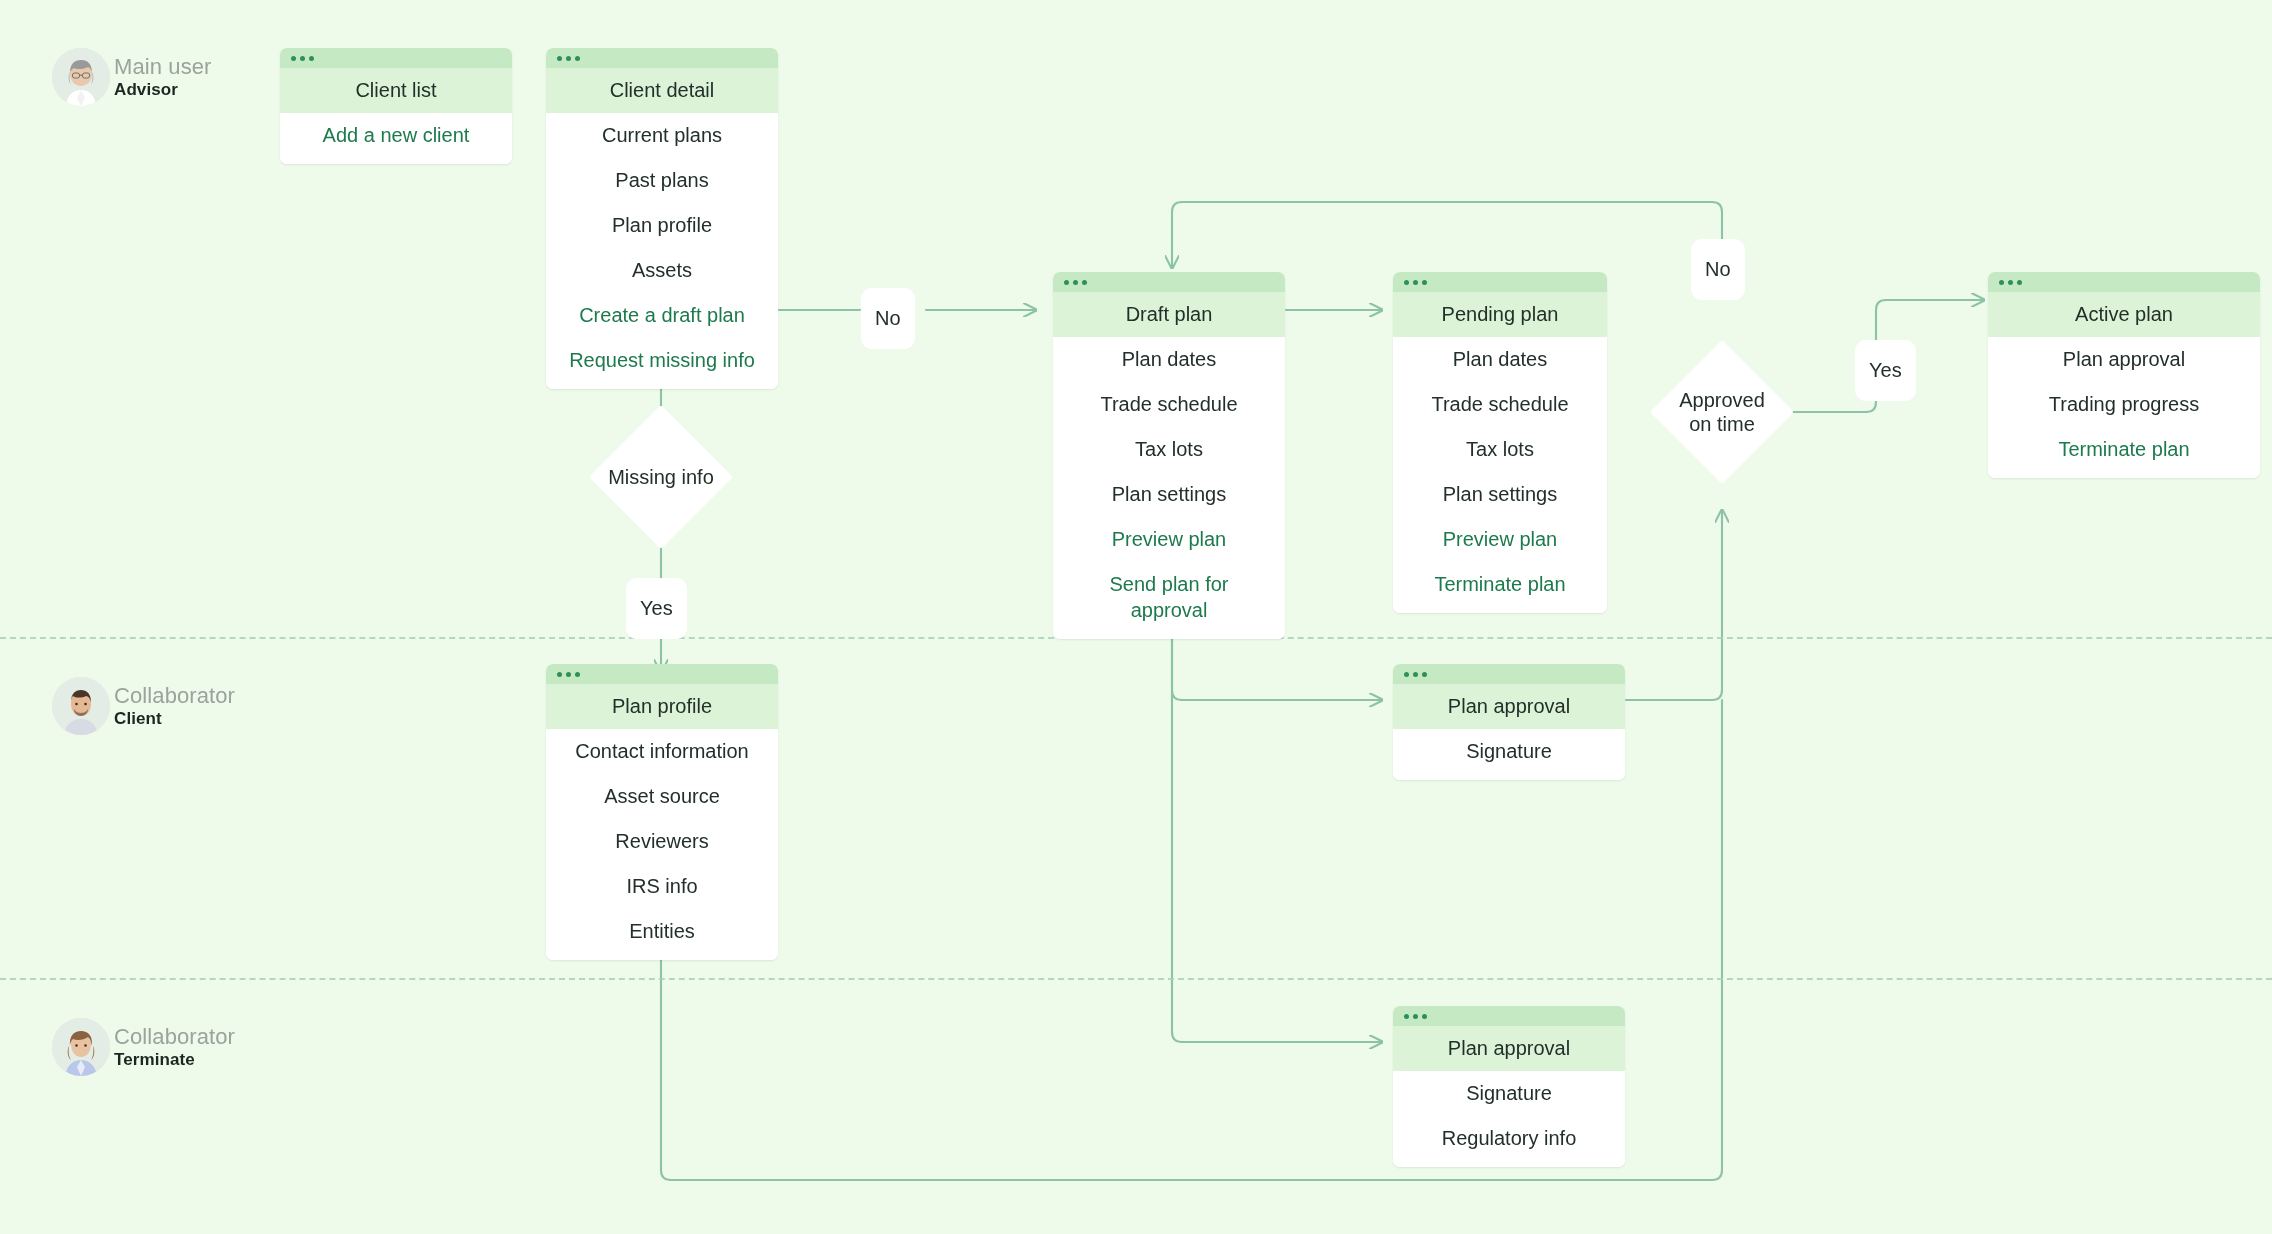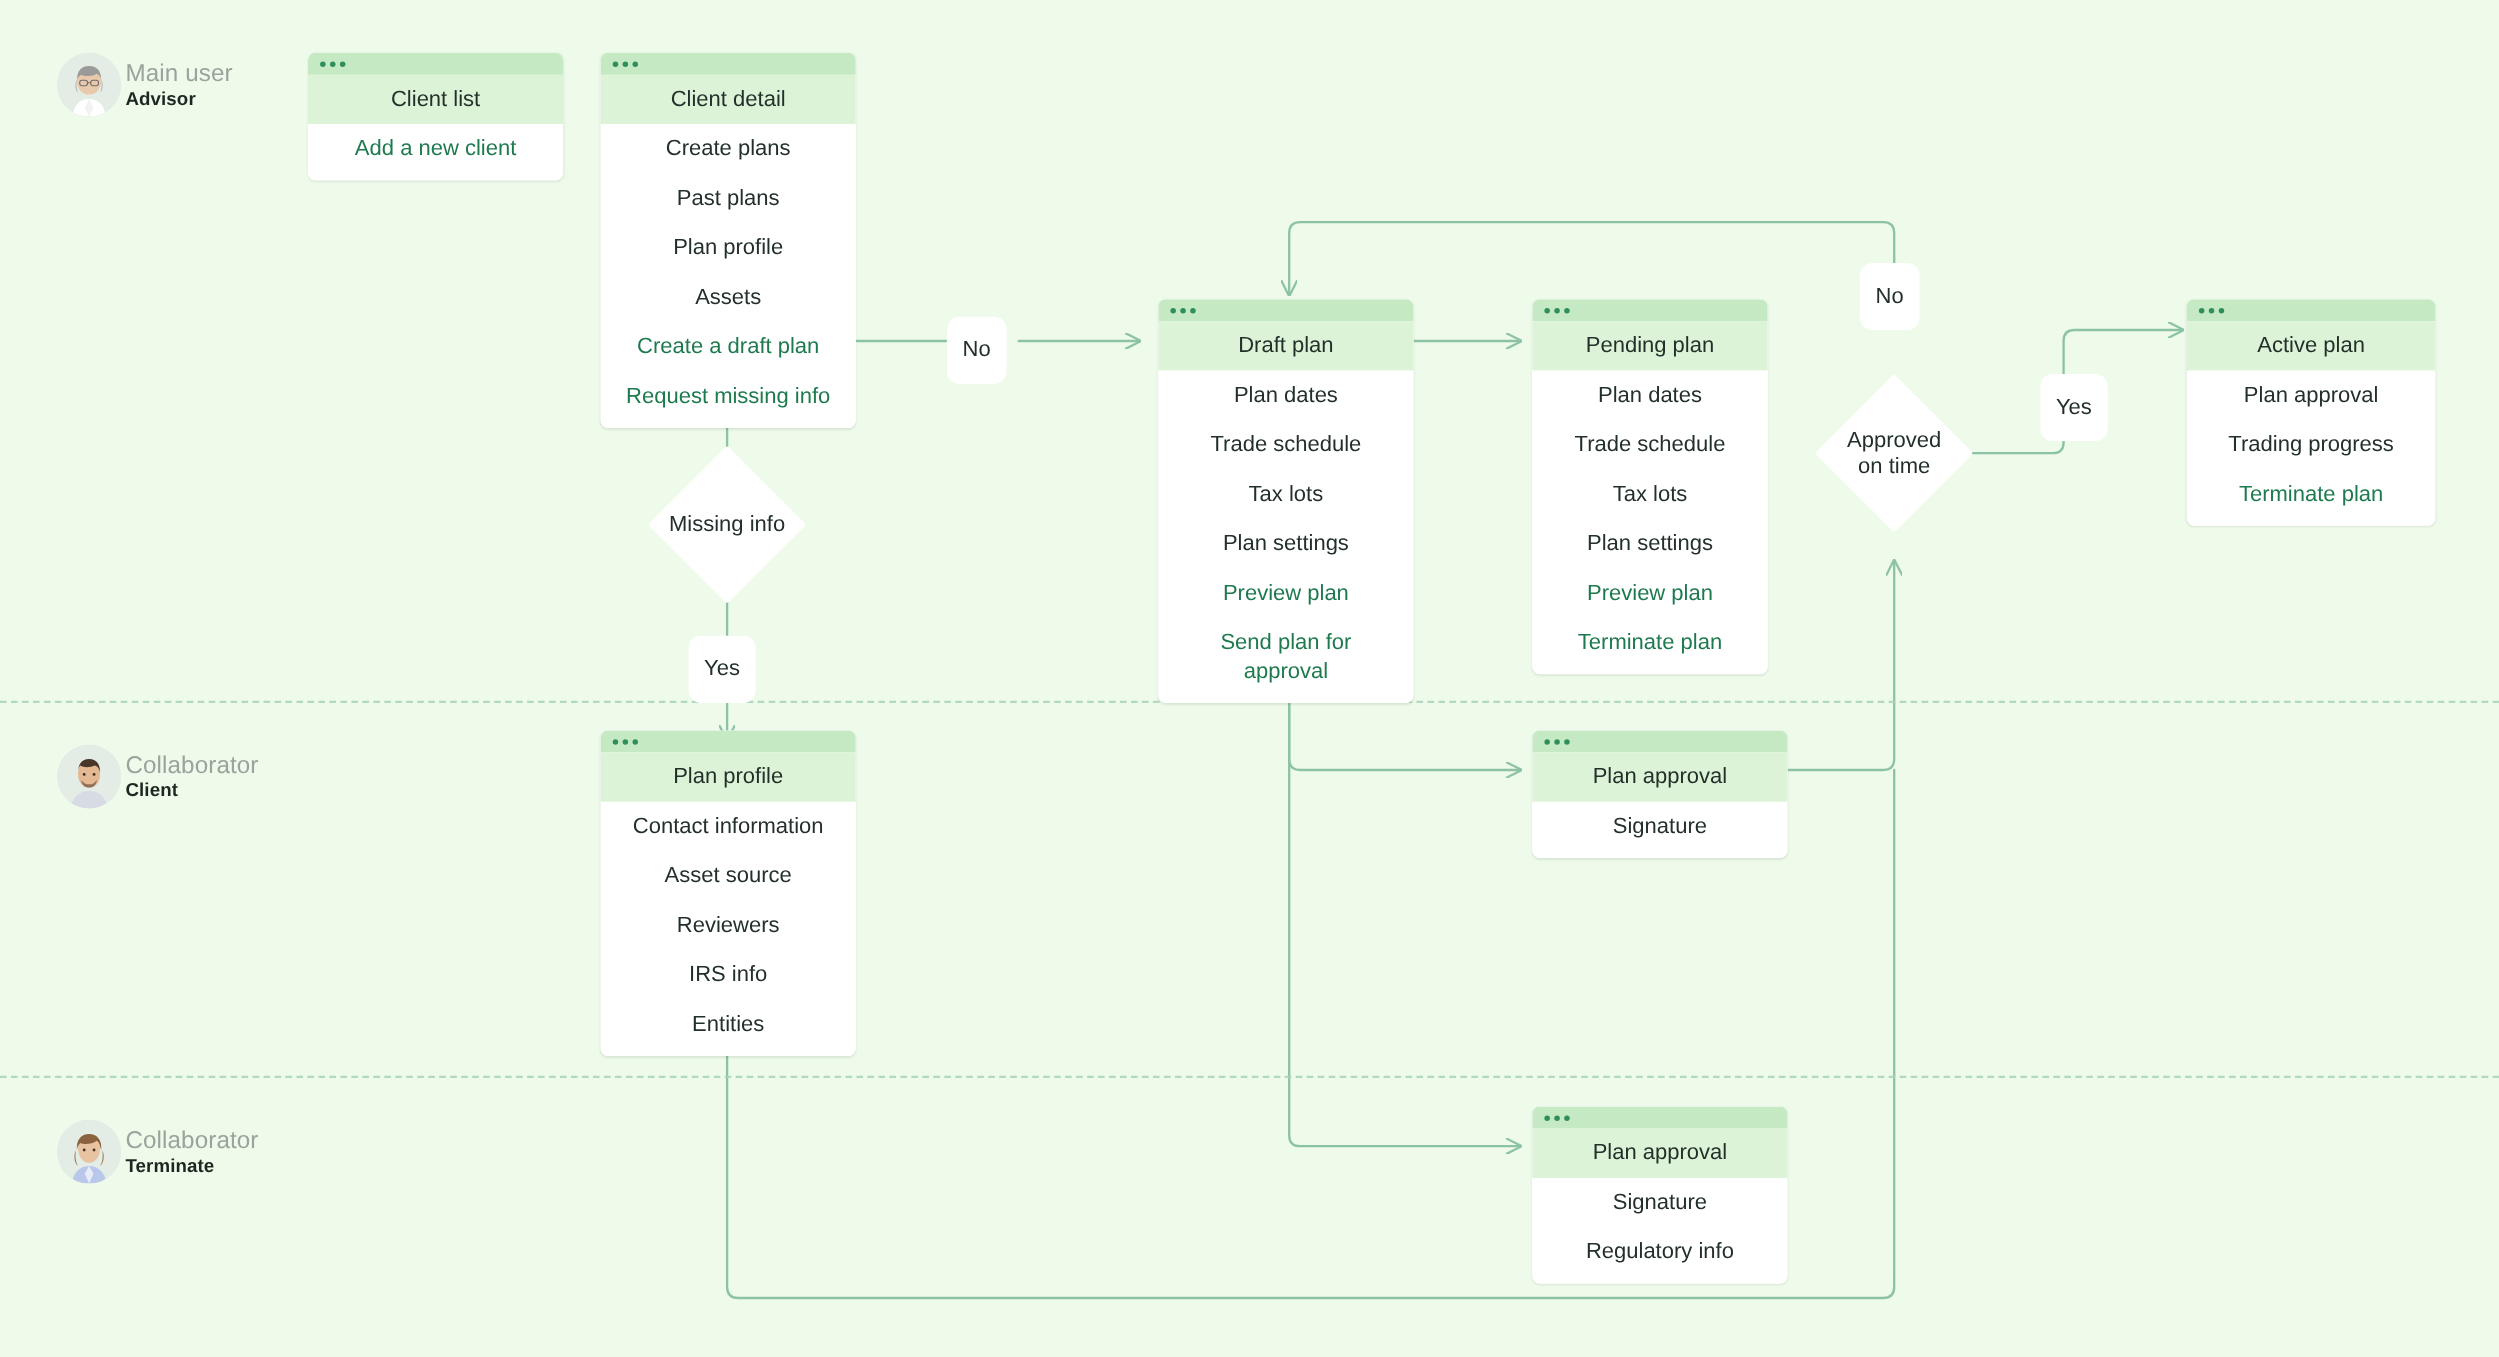--- a/index.html
+++ b/index.html
@@ -263,21 +263,21 @@
   </div>
 
   <div class="card" style="left:546px; top:48px; width:232px;">
     <div class="card-chrome">
       <span class="dot"></span>
       <span class="dot"></span>
       <span class="dot"></span>
     </div>
     <div class="card-title">Client detail</div>
     <div class="card-body">
-      <div class="card-row">Create plans</div>
+      <div class="card-row">Current plans</div>
       <div class="card-row">Past plans</div>
       <div class="card-row">Plan profile</div>
       <div class="card-row">Assets</div>
       <div class="card-row action">Create a draft plan</div>
       <div class="card-row action">Request missing info</div>
     </div>
   </div>
 
   <div class="card" style="left:1053px; top:272px; width:232px;">
     <div class="card-chrome">
@@ -306,21 +306,21 @@
     <div class="card-body">
       <div class="card-row">Plan dates</div>
       <div class="card-row">Trade schedule</div>
       <div class="card-row">Tax lots</div>
       <div class="card-row">Plan settings</div>
       <div class="card-row action">Preview plan</div>
       <div class="card-row action">Terminate plan</div>
     </div>
   </div>
 
-  <div class="card" style="left:1988px; top:272px; width:226px;">
+  <div class="card" style="left:1988px; top:272px; width:272px;">
     <div class="card-chrome">
       <span class="dot"></span>
       <span class="dot"></span>
       <span class="dot"></span>
     </div>
     <div class="card-title">Active plan</div>
     <div class="card-body">
       <div class="card-row">Plan approval</div>
       <div class="card-row">Trading progress</div>
       <div class="card-row action">Terminate plan</div>

